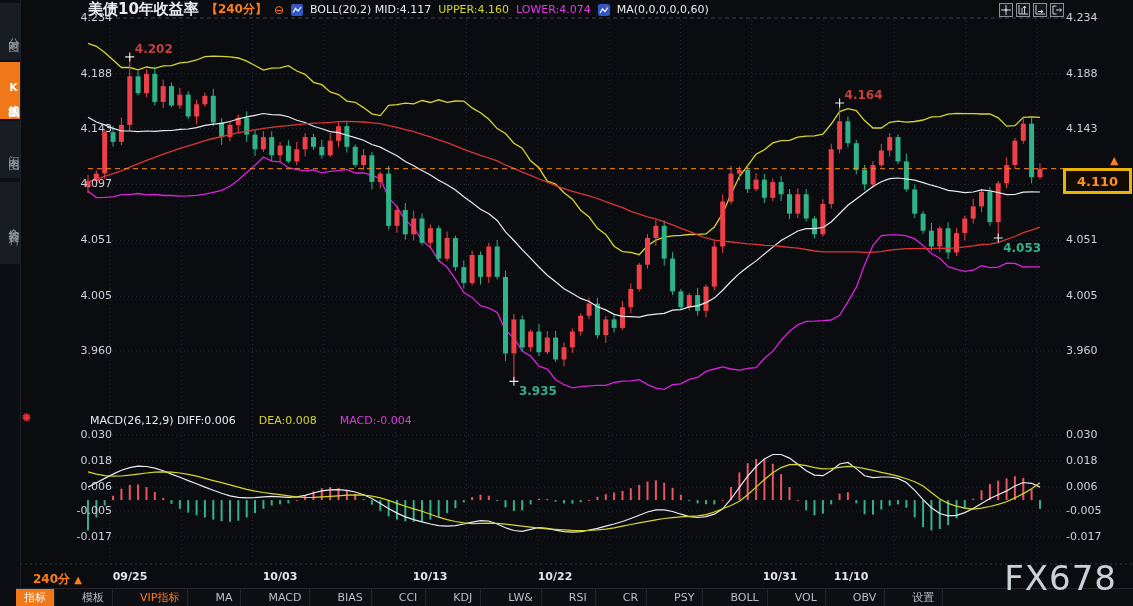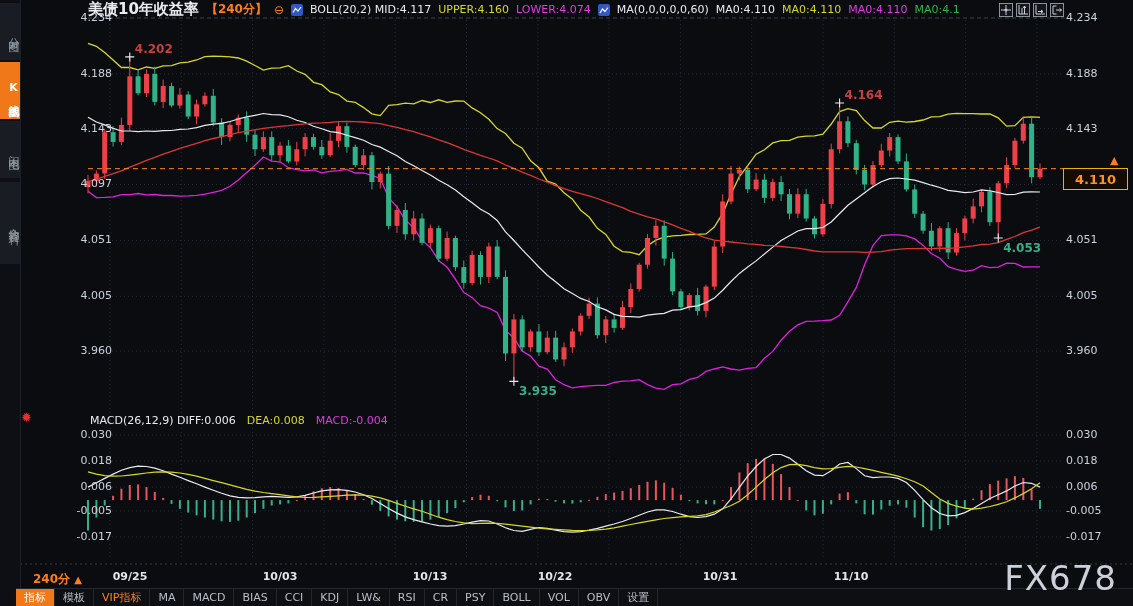--- a/index.html
+++ b/index.html
@@ -25,37 +25,37 @@
 
   .tr-icons{position:absolute;top:3px;left:999px;display:flex;gap:3px;}
   .tr-icon{width:14px;height:14px;border:1px solid #8b9099;background:#14161c;box-sizing:border-box;
            display:flex;align-items:center;justify-content:center;cursor:pointer;}
 
   
   .axl{position:absolute;left:58px;width:54px;text-align:right;font-size:11px;color:#ccd1da;}
   .axr{position:absolute;left:1066px;width:62px;text-align:left;font-size:11px;color:#ccd1da;}
 
   
-  .macd-hdr{position:absolute;left:90px;top:414px;display:flex;gap:11px;font-size:11px;white-space:nowrap;}
+  .macd-hdr{position:absolute;left:90px;top:414px;display:flex;gap:23px;font-size:11px;white-space:nowrap;}
   .macd-hdr .w{color:#e9ebf0;} .macd-hdr .yel{color:#d8d62a;} .macd-hdr .mag{color:#e23ae2;}
   .macd-star{position:absolute;left:21px;top:410px;color:#e33030;font-size:13px;}
 
   
-  .badge{position:absolute;left:1063px;top:168px;width:63px;height:20px;border:1px solid #eab308;background:#140c02;
+  .badge{position:absolute;left:1063px;top:168px;width:63px;height:20px;border:3px solid #eab308;background:#140c02;
          color:#ff9226;font-size:13px;font-weight:bold;display:flex;align-items:center;justify-content:center;}
   .badge-pin{position:absolute;left:1110px;top:154px;color:#ff7d1a;font-size:11px;}
 
   
   .date-label{position:absolute;top:570px;width:56px;text-align:center;font-size:11px;font-weight:bold;color:#e2e5ea;}
   .period-btn{position:absolute;left:33px;top:571px;color:#ff7d1a;font-weight:bold;font-size:12px;cursor:pointer;}
   .period-btn .arr{font-size:10px;}
 
   
   .toolbar{position:absolute;left:16px;right:0;top:588px;height:18px;background:#0d0f13;border-top:1px solid #23262d;
-           display:flex;font-size:11px;line-height:17px;color:#b9bec7;}
+           display:flex;font-size:11px;line-height:17px;color:#b9bec7;gap:19px;}
   .tb{padding:0 8px;border-right:1px solid #23262d;cursor:pointer;white-space:nowrap;}
   .tb.active{background:#f07818;color:#fff;}
   .tb.vip{color:#ff7d1a;}
   .tb-fill{flex:1;}
 
   .watermark{position:absolute;right:16px;bottom:8px;font-size:34px;color:#ccd1d9;letter-spacing:1px;}
 </style>
 </head>
 <body>
 
@@ -485,21 +485,20 @@
     </svg>
     <span class="w">BOLL(20,2) MID:4.117</span>
     <span class="yel">UPPER:4.160</span>
     <span class="mag">LOWER:4.074</span>
     <svg class="ind-ico" viewBox="0 0 12 12">
       <rect x="0" y="0" width="12" height="12" rx="2" fill="#2e58c8"></rect>
       <polyline points="2,9 4.5,5 7,7.5 10,3.5" fill="none" stroke="#ffffff" stroke-width="1.2"></polyline>
       <line x1="7.5" y1="3" x2="10" y2="3" stroke="#e84040" stroke-width="1.2"></line>
     </svg>
     <span class="w">MA(0,0,0,0,0,60)</span>
-    <span id="ma-values"><span style="color: rgb(233, 235, 240); margin-right: 7px;">MA0:4.110</span><span style="color: rgb(216, 214, 42); margin-right: 7px;">MA0:4.110</span><span style="color: rgb(226, 58, 226); margin-right: 7px;">MA0:4.110</span><span style="color: rgb(51, 179, 74); margin-right: 7px;">MA0:4.1</span></span>
   </div>
 
   <div class="tr-icons">
     <div class="tr-icon">
       <svg width="10" height="10" viewBox="0 0 10 10">
           <path d="M5 0v10M0 5h10" stroke="#c9ced8" stroke-width="1" fill="none"></path>
           <rect x="3.8" y="3.8" width="2.4" height="2.4" fill="#c9ced8"></rect>
         </svg>
     </div>
     <div class="tr-icon">
@@ -559,21 +558,21 @@
   <div class="badge-pin">▲</div>
 
   <div class="period-btn">
     <span>240分</span> <span class="arr">▲</span>
   </div>
   <div id="date-row">
       <div class="date-label" style="left: 102px;">09/25</div>
       <div class="date-label" style="left: 252px;">10/03</div>
       <div class="date-label" style="left: 402px;">10/13</div>
       <div class="date-label" style="left: 527px;">10/22</div>
-      <div class="date-label" style="left: 692px;">10/31</div>
+      <div class="date-label" style="left: 752px;">10/31</div>
       <div class="date-label" style="left: 823px;">11/10</div>
     </div>
 
   <div class="toolbar" id="toolbar">
       <div class="tb active">指标</div>
       <div class="tb">模板</div>
       <div class="tb vip">VIP指标</div>
       <div class="tb">MA</div>
       <div class="tb">MACD</div>
       <div class="tb">BIAS</div>

